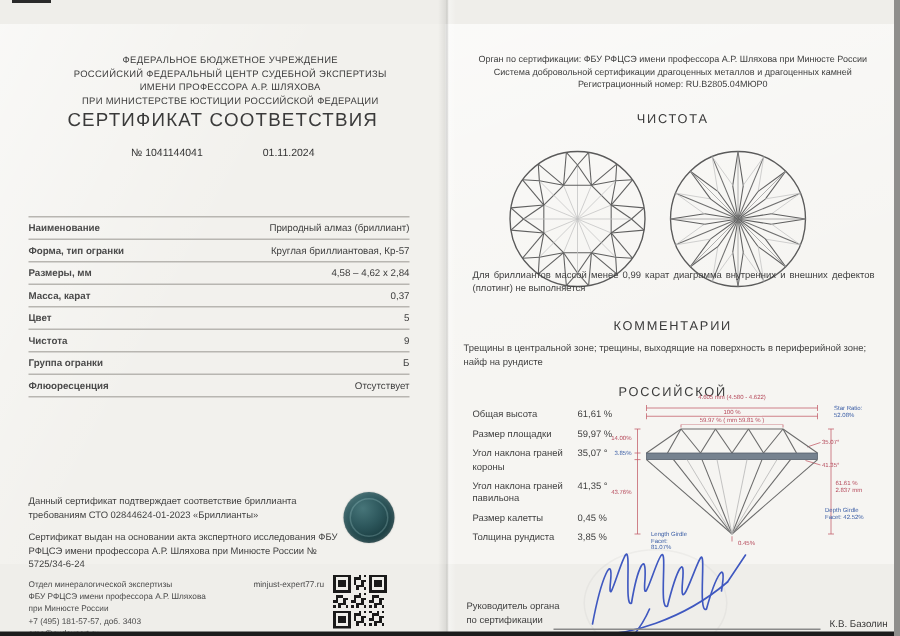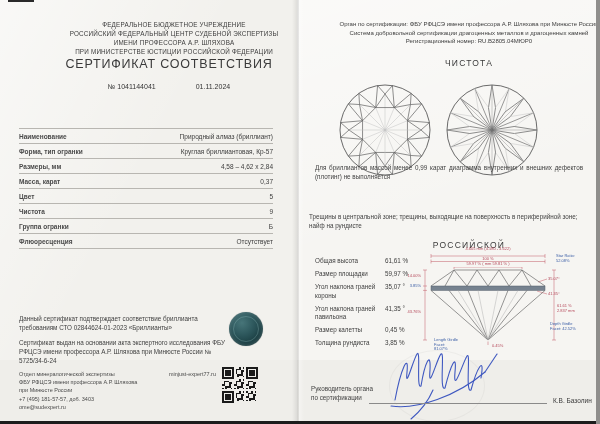--- a/index.html
+++ b/index.html
@@ -1,19 +1,19 @@
 <!DOCTYPE html>
 <html><head>
 <meta charset="utf-8">
 <style>
   html,body{margin:0;padding:0;}
   body{width:600px;height:424px;position:relative;overflow:hidden;
        font-family:"Liberation Sans","DejaVu Sans",sans-serif;color:#3c3c3c;
        background:#efeeea;}
-  .page{position:absolute;top:0;height:360px;padding-left:41px;}
+  .page{position:absolute;top:16px;height:360px;}
   #left-page{left:0;width:297px;background:linear-gradient(118deg,rgba(255,255,255,.55) 0%,rgba(255,255,255,0) 45%),#f2f1ed;}
   #right-page{left:297px;width:303px;background:linear-gradient(160deg,rgba(255,255,255,.5) 0%,rgba(255,255,255,0) 55%),#f6f5f2;}
   #fold{position:absolute;left:292px;top:0;width:12px;height:424px;
         background:linear-gradient(90deg,rgba(0,0,0,0) 0%,rgba(0,0,0,.08) 42%,rgba(0,0,0,.14) 50%,rgba(255,255,255,.35) 60%,rgba(0,0,0,0) 100%);}
   #edge-bottom{position:absolute;left:0;bottom:0;width:600px;height:3px;background:#1c1c1c;}
   #edge-right{position:absolute;right:0;top:0;width:4px;height:424px;background:#8f8e8c;}
   #edge-mark{position:absolute;left:8px;top:0;width:26px;height:2px;background:#2a2a2a;}
 
   .abs{position:absolute;}
   .ctr{text-align:center;}
@@ -469,20 +469,21 @@
       <line x1="195" y1="48" x2="181.77483182341936" y2="29.797117626563686" stroke="#5f5f5f" stroke-width="0.7"></line>
       <line x1="181.77483182341936" y1="29.797117626563686" x2="163.18019484660536" y2="16.180194846605364" stroke="#5f5f5f" stroke-width="0.7"></line>
       <line x1="195" y1="48" x2="163.18019484660536" y2="16.180194846605364" stroke="#9a9a9a" stroke-width="0.5"></line>
       <line x1="195" y1="48" x2="177.77924554357097" y2="6.425421036992091" stroke="#6f6f6f" stroke-width="0.7"></line>
       <line x1="181.61648729809482" y1="29.913220636112616" x2="177.77924554357097" y2="6.425421036992091" stroke="#c2c2c2" stroke-width="0.5"></line>
       <line x1="191.67428824958375" y1="25.74714307435687" x2="177.77924554357097" y2="6.425421036992091" stroke="#c2c2c2" stroke-width="0.5"></line>
     </svg>
 
   <div class="abs note">Для бриллиантов массой менее 0,99 карат диаграмма внутренних и внешних дефектов (плотинг) не выполняется</div>
 
+  <div class="abs sec-title" style="top:196px;">КОММЕНТАРИИ</div>
   <div class="abs comments">Трещины в центральной зоне; трещины, выходящие на поверхность в периферийной зоне; найф на рундисте</div>
 
   <div class="abs sec-title" style="top:240px;">РОССИЙСКОЙ</div>
 
   <div class="abs prop-list">
     <div class="prow">
       <span class="plabel">Общая высота</span>
       <span class="pval">61,61 %</span>
     </div>
     <div class="prow">

